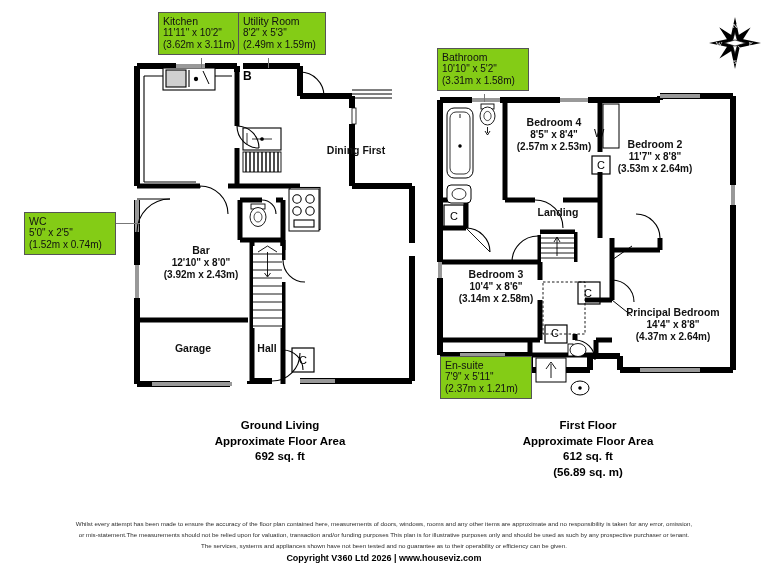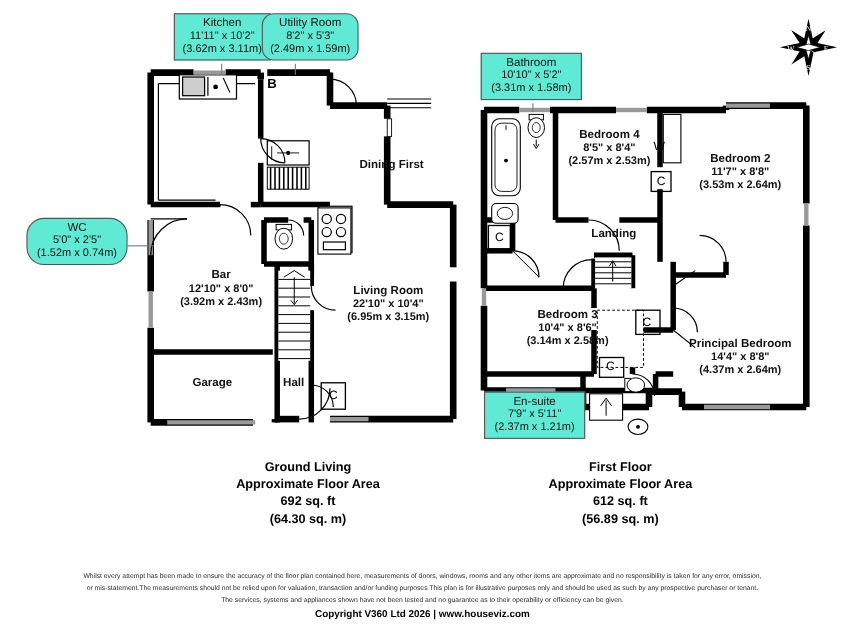--- a/index.html
+++ b/index.html
@@ -29,22 +29,21 @@
     position: absolute;
     left: 0; top: 0;
     width: 768px;
     height: 576px;
   }
 
   
   .label-box {
     position: absolute;
     border: 1px solid #555555;
-    background: #5eead4;
-    text-align: center;
+    background: #84cc16;
     line-height: 1.18;
     padding: 2px 4px 3px 4px;
     box-sizing: border-box;
     white-space: nowrap;
   }
   .label-plain {
     position: absolute;
     text-align: center;
     line-height: 1.2;
     white-space: nowrap;
@@ -423,49 +422,44 @@
     </g>
   </svg>
 
   <div class="label-box" style="left:158px; top:12px; width:88px;">
     <div class="rm-name">Kitchen</div>
     <div class="rm-dim">11'11" x 10'2"</div>
     <div class="rm-dim-m">(3.62m x 3.11m)</div>
   </div>
   <div class="conn-line" style="left:201px; top:58px; width:1px; height:10px;"></div>
 
-  <div class="label-box" style="left:238px; top:12px; width:88px;border-radius:11px;">
+  <div class="label-box" style="left:238px; top:12px; width:88px;">
     <div class="rm-name">Utility Room</div>
     <div class="rm-dim">8'2" x 5'3"</div>
     <div class="rm-dim-m">(2.49m x 1.59m)</div>
   </div>
   <div class="conn-line" style="left:268px; top:58px; width:1px; height:10px;"></div>
 
-  <div class="label-box" style="left:24px; top:198px; width:92px;border-radius:16px;">
+  <div class="label-box" style="left:24px; top:212px; width:92px;">
     <div class="rm-name">WC</div>
     <div class="rm-dim">5'0" x 2'5"</div>
     <div class="rm-dim-m">(1.52m x 0.74m)</div>
   </div>
   <div class="conn-line" style="left:116px; top:223px; width:24px; height:1px;"></div>
 
   <div class="label-plain" style="left:306px; top:144px; width:100px;">
     <div class="rm-name">Dining First</div>
   </div>
 
   <div class="label-plain" style="left:146px; top:244px; width:110px;">
     <div class="rm-name">Bar</div>
     <div class="rm-dim">12'10" x 8'0"</div>
     <div class="rm-dim-m">(3.92m x 2.43m)</div>
   </div>
 
-  <div class="label-plain" style="left:294px; top:258px; width:118px;">
-    <div class="rm-name">Living Room</div>
-    <div class="rm-dim">22'10" x 10'4"</div>
-    <div class="rm-dim-m">(6.95m x 3.15m)</div>
-  </div>
 
   <div class="label-plain" style="left:150px; top:342px; width:86px;">
     <div class="rm-name">Garage</div>
   </div>
 
   <div class="label-plain" style="left:244px; top:342px; width:46px;">
     <div class="rm-name">Hall</div>
   </div>
 
   <span class="glyph" style="left:243px; top:70px; font-weight:bold; font-size:12px;">B</span>
@@ -477,31 +471,31 @@
     <div class="rm-dim-m">(3.31m x 1.58m)</div>
   </div>
   <div class="conn-line" style="left:484px; top:94px; width:1px; height:8px;"></div>
 
   <div class="label-plain" style="left:505px; top:116px; width:98px;">
     <div class="rm-name">Bedroom 4</div>
     <div class="rm-dim">8'5" x 8'4"</div>
     <div class="rm-dim-m">(2.57m x 2.53m)</div>
   </div>
 
-  <div class="label-plain" style="left:621px; top:138px; width:104px;">
+  <div class="label-plain" style="left:603px; top:138px; width:104px;">
     <div class="rm-name">Bedroom 2</div>
     <div class="rm-dim">11'7" x 8'8"</div>
     <div class="rm-dim-m">(3.53m x 2.64m)</div>
   </div>
 
   <div class="label-plain" style="left:520px; top:206px; width:76px;">
     <div class="rm-name">Landing</div>
   </div>
 
-  <div class="label-plain" style="left:444px; top:280px; width:104px;margin-left:20px;">
+  <div class="label-plain" style="left:444px; top:268px; width:104px;">
     <div class="rm-name">Bedroom 3</div>
     <div class="rm-dim">10'4" x 8'6"</div>
     <div class="rm-dim-m">(3.14m x 2.58m)</div>
   </div>
 
   <div class="label-plain" style="left:614px; top:306px; width:118px;">
     <div class="rm-name">Principal Bedroom</div>
     <div class="rm-dim">14'4" x 8'8"</div>
     <div class="rm-dim-m">(4.37m x 2.64m)</div>
   </div>
@@ -515,24 +509,23 @@
   <span class="glyph" style="left:594px; top:128px;">W</span>
   <span class="glyph" style="left:450px; top:211px;">C</span>
   <span class="glyph" style="left:597px; top:160px;">C</span>
   <span class="glyph" style="left:584px; top:288px;">C</span>
   <span class="glyph" style="left:551px; top:328px;">C</span>
 
   <div class="floor-caption" style="left:180px; top:418px; width:200px;">
     <div>Ground Living</div>
     <div>Approximate Floor Area</div>
     <div>692 sq. ft</div>
-    <div>(64.30 sq. m)</div>
-  </div>
-
-  <div class="floor-caption" style="left:464px; top:418px; width:200px;">
+  </div>
+
+  <div class="floor-caption" style="left:488px; top:418px; width:200px;">
     <div>First Floor</div>
     <div>Approximate Floor Area</div>
     <div>612 sq. ft</div>
     <div>(56.89 sq. m)</div>
   </div>
 
   <svg style="position:absolute; left:706px; top:10px; width:58px; height:62px;" viewBox="0 0 58 62">
     <g transform="translate(29,33)">
 
       <g fill="#000000">

